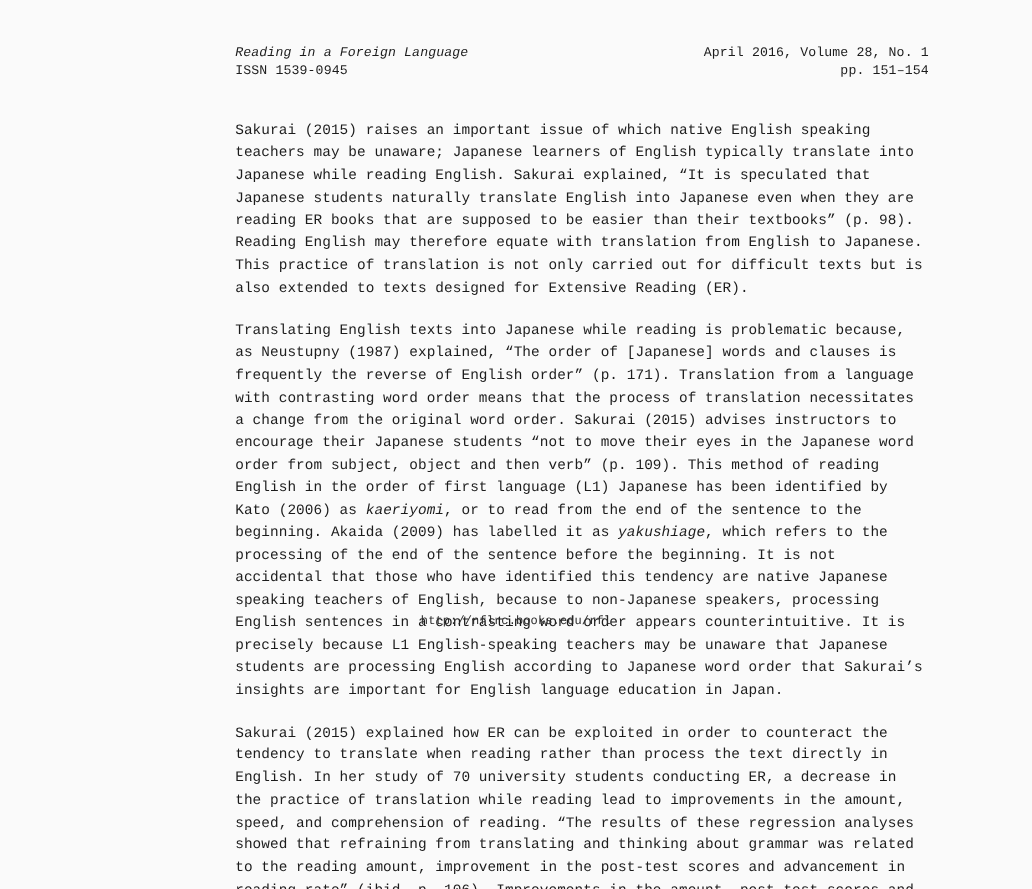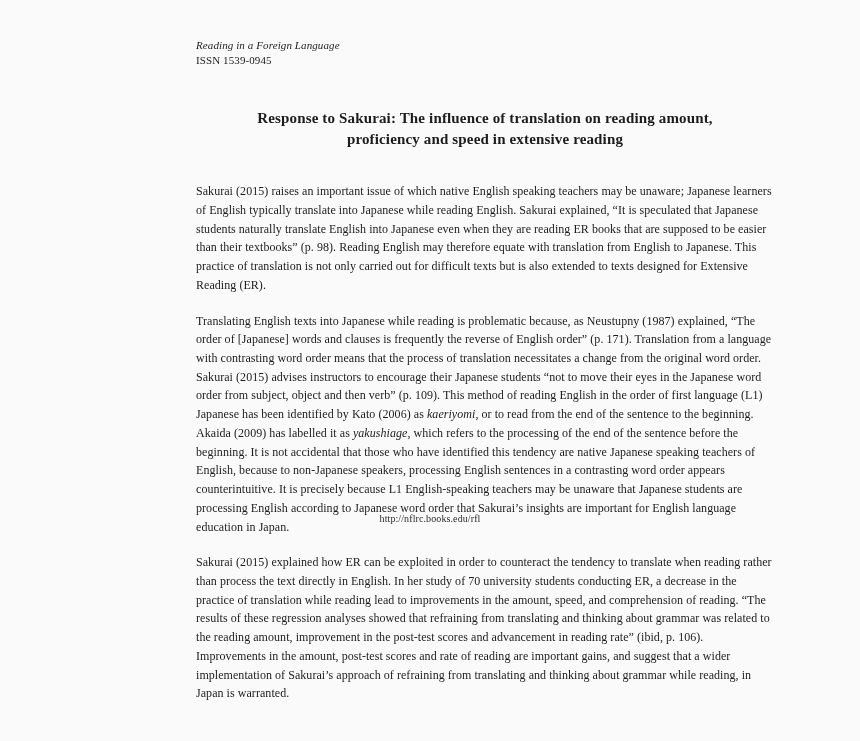--- a/index.html
+++ b/index.html
@@ -14,20 +14,21 @@
     font-family: "Liberation Serif", "DejaVu Serif", serif;
     color: #1c1c1c;
     -webkit-font-smoothing: antialiased;
   }
   .page {
     position: relative;
     width: 860px;
     height: 565px;
     box-sizing: border-box;
     padding: 38px 86px 0 196px;
+    font-family: Liberation Mono, monospace;
   }
 
   
   .journal-header {
     display: flex;
     justify-content: space-between;
     align-items: flex-start;
     font-size: 11px;
     line-height: 1.35;
     letter-spacing: 0.1px;
@@ -94,28 +95,26 @@
 </head>
 <body>
 
 <div class="page">
 
   <div class="journal-header">
     <div class="left">
       <span class="journal-name">Reading in a Foreign Language</span>
       <span class="journal-issn">ISSN 1539-0945</span>
     </div>
+    <div class="right">
+      <span class="issue-line">April 2016, Volume 28, No. 1</span>
+      <span class="pages-line">pp. 151–154</span>
+    </div>
   </div>
 
-  <div class="title-block">
-    <h1 class="article-title">
-      <span class="line">Response to Sakurai: The influence of translation on reading amount,</span>
-      <span class="line">proficiency and speed in extensive reading</span>
-    </h1>
-  </div>
 
 
   <div class="article-body">
     <p>Sakurai (2015) raises an important issue of which native English speaking teachers may be unaware; Japanese learners of English typically translate into Japanese while reading English. Sakurai explained, “It is speculated that Japanese students naturally translate English into Japanese even when they are reading ER books that are supposed to be easier than their textbooks” (p. 98). Reading English may therefore equate with translation from English to Japanese. This practice of translation is not only carried out for difficult texts but is also extended to texts designed for Extensive Reading (ER).</p>
     <p><span>Translating English texts into Japanese while reading is problematic because, as Neustupny (1987) explained, “The order of [Japanese] words and clauses is frequently the reverse of English order” (p. 171). Translation from a language with contrasting word order means that the process of translation necessitates a change from the original word order. Sakurai (2015) advises instructors to encourage their Japanese students “not to move their eyes in the Japanese word order from subject, object and then verb” (p. 109). This method of reading English in the order of first language (L1) Japanese has been identified by Kato (2006) as </span><i>kaeriyomi</i><span>, or to read from the end of the sentence to the beginning. Akaida (2009) has labelled it as </span><i>yakushiage</i><span>, which refers to the processing of the end of the sentence before the beginning. It is not accidental that those who have identified this tendency are native Japanese speaking teachers of English, because to non-Japanese speakers, processing English sentences in a contrasting word order appears counterintuitive. It is precisely because L1 English-speaking teachers may be unaware that Japanese students are processing English according to Japanese word order that Sakurai’s insights are important for English language education in Japan.</span></p>
     <p>Sakurai (2015) explained how ER can be exploited in order to counteract the tendency to translate when reading rather than process the text directly in English. In her study of 70 university students conducting ER, a decrease in the practice of translation while reading lead to improvements in the amount, speed, and comprehension of reading. “The results of these regression analyses showed that refraining from translating and thinking about grammar was related to the reading amount, improvement in the post-test scores and advancement in reading rate” (ibid, p. 106). Improvements in the amount, post-test scores and rate of reading are important gains, and suggest that a wider implementation of Sakurai’s approach of refraining from translating and thinking about grammar while reading, in Japan is warranted.</p>
   </div>
 
   <div class="page-footer">
     <span>http://nflrc.books.edu/rfl</span>

